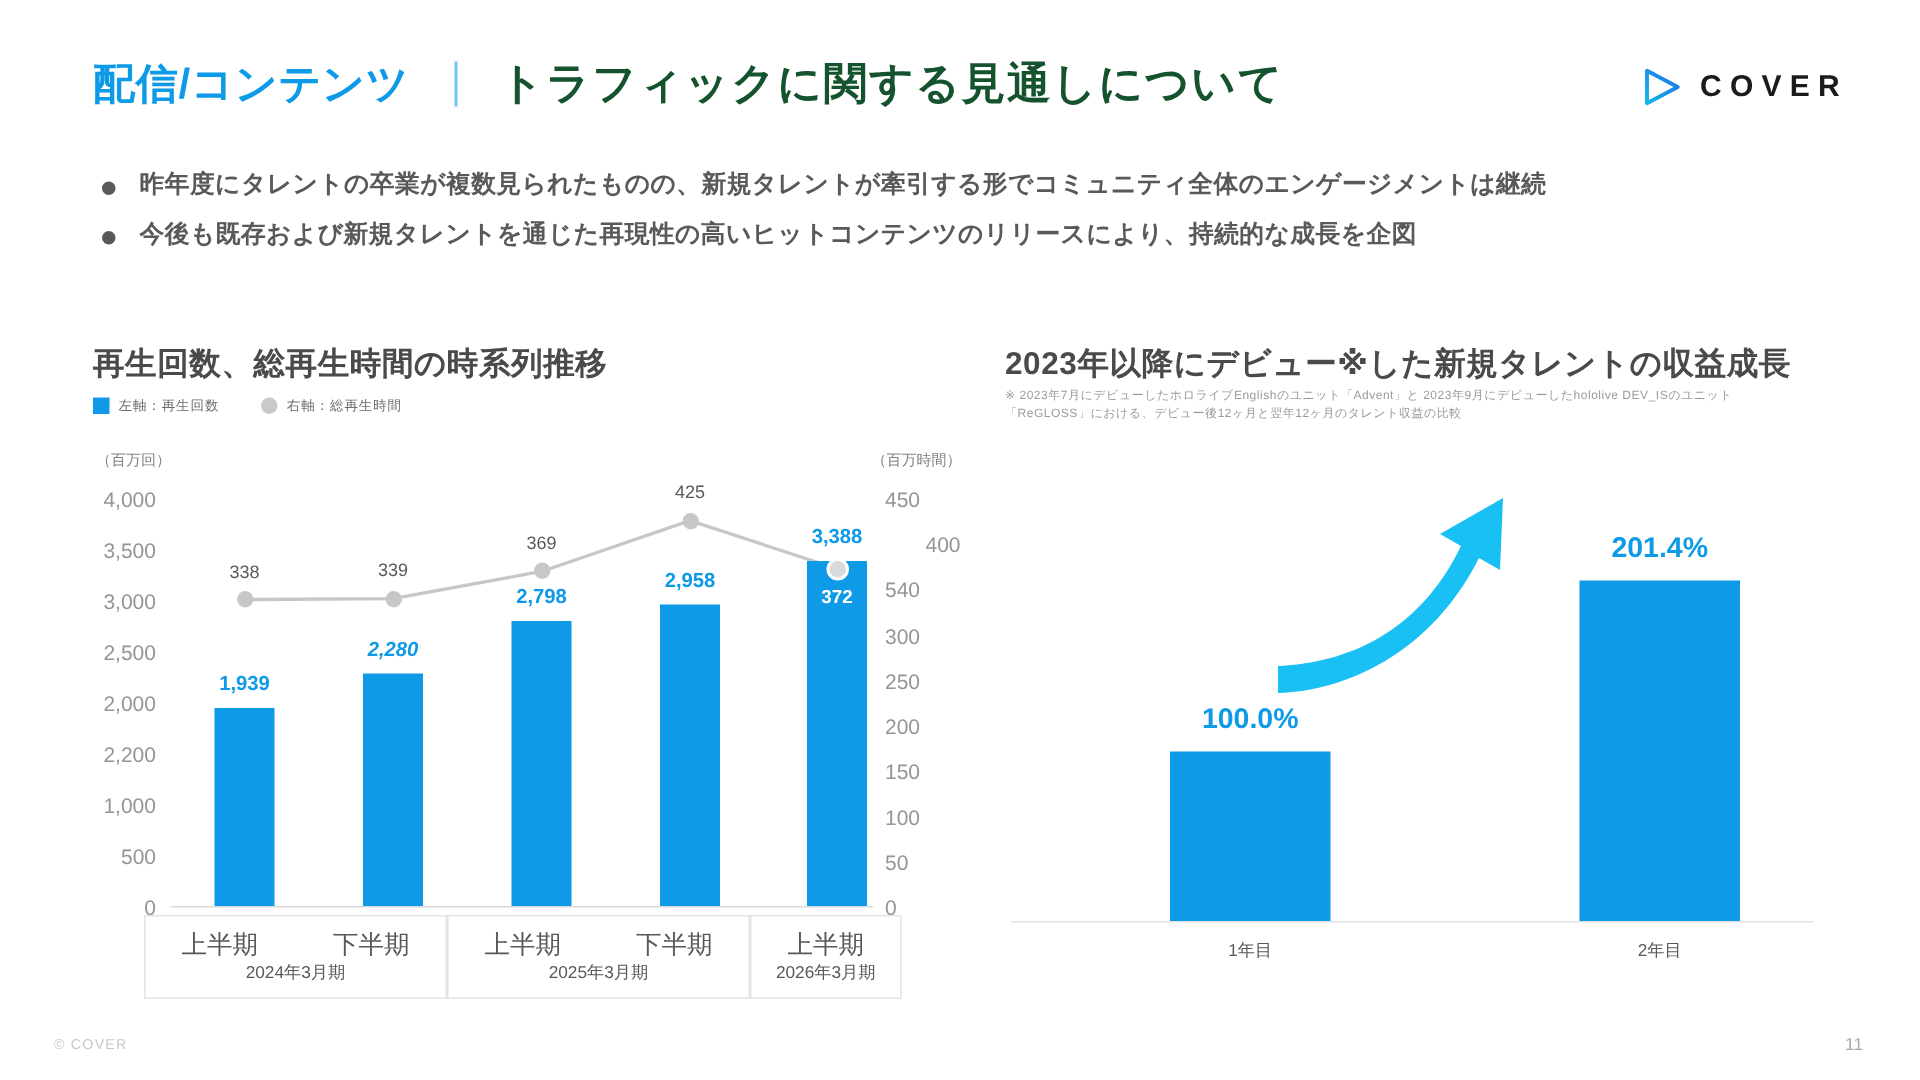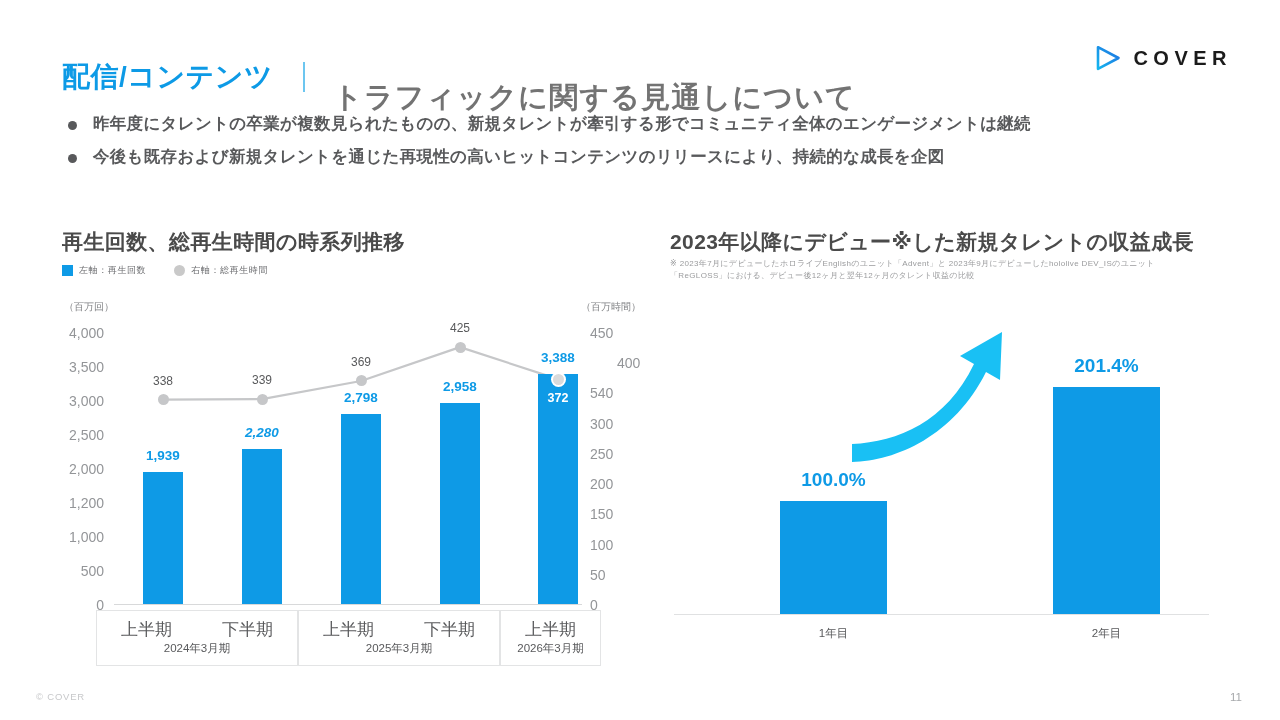--- a/index.html
+++ b/index.html
@@ -39,23 +39,22 @@
   .title-sep {
     display: inline-block;
     width: 2px;
     height: 30px;
     background: #6cc6f0;
     margin: 0 28px 0 30px;
   }
   .title-sub {
     font-size: 29px;
     font-weight: bold;
-    color: #737373;
+    color: #14532d;
     letter-spacing: 1.2px;
-    margin-top: 42px;
   }
 
   .logo {
     position: absolute;
     right: 48px; top: 44px;
     display: flex;
     align-items: center;
     gap: 11px;
   }
   .logo-mark { width: 28px; height: 28px; display: block; }
@@ -341,21 +340,21 @@
   <div class="chart-left">
     <div class="axis-unit left">（百万回）</div>
     <div class="axis-unit right">（百万時間）</div>
 
     <div id="left-ticks">
         <div class="tick l" style="top: 25px;">4,000</div>
         <div class="tick l" style="top: 59px;">3,500</div>
         <div class="tick l" style="top: 93px;">3,000</div>
         <div class="tick l" style="top: 127px;">2,500</div>
         <div class="tick l" style="top: 161px;">2,000</div>
-        <div class="tick l" style="top: 195px;">1,200</div>
+        <div class="tick l" style="top: 195px;">2,200</div>
         <div class="tick l" style="top: 229px;">1,000</div>
         <div class="tick l" style="top: 263px;">500</div>
         <div class="tick l" style="top: 297px;">0</div>
       </div>
     <div id="right-ticks">
         <div class="tick r" style="top: 25px;">450</div>
         <div class="tick r" style="top: 55.2222px; margin-left: 27px;">400</div>
         <div class="tick r" style="top: 85.4444px;">540</div>
         <div class="tick r" style="top: 115.667px;">300</div>
         <div class="tick r" style="top: 145.889px;">250</div>

